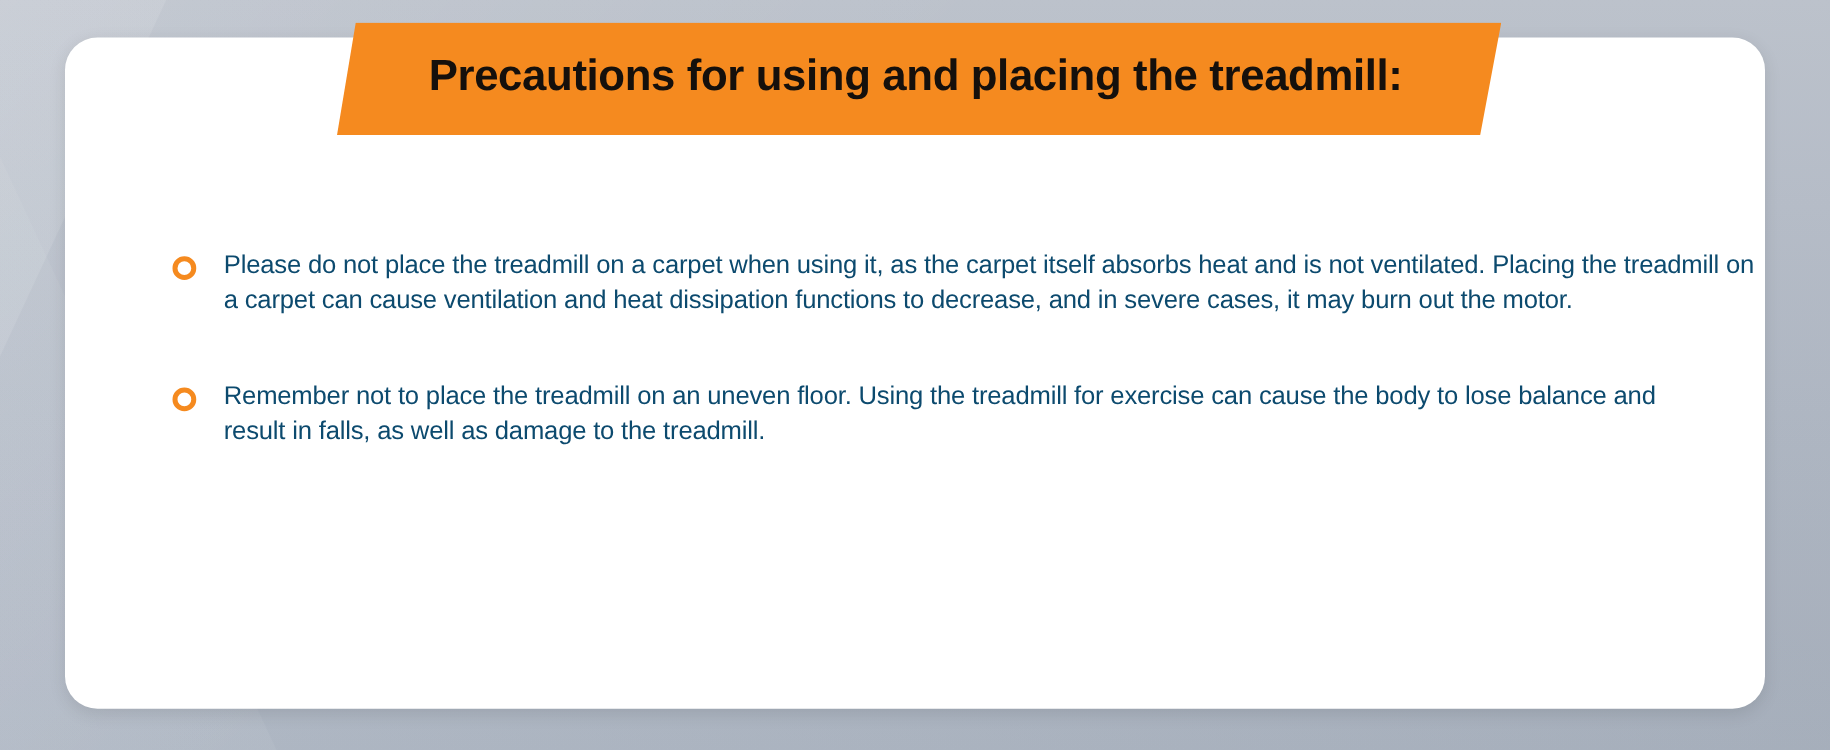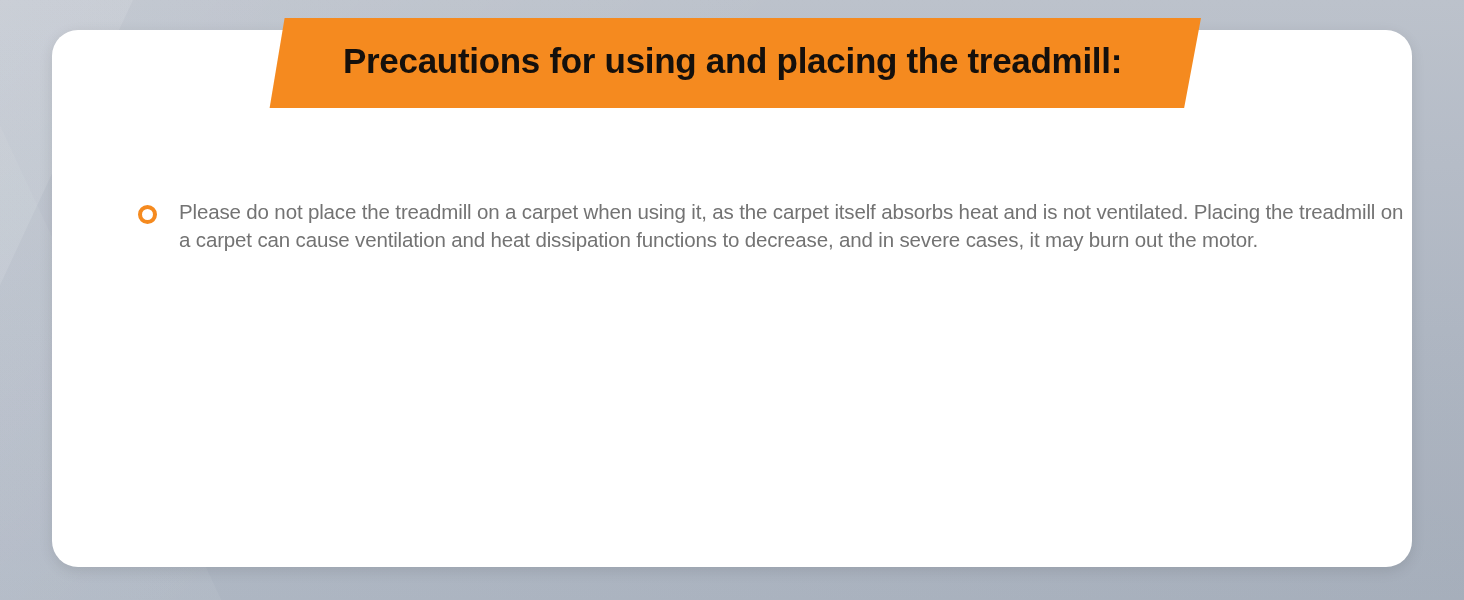--- a/index.html
+++ b/index.html
@@ -90,21 +90,21 @@
     border: 4px solid #f58a1f;
     border-radius: 50%;
     box-sizing: border-box;
     margin-top: 7px;
     margin-right: 22px;
   }
 
   .item-text {
     font-size: 20.5px;
     line-height: 1.38;
-    color: #737373;
+    color: #0c4a6e;
     letter-spacing: -0.15px;
     max-width: 1232px;
   }
 
   .item-2 .item-text { max-width: 1200px; }
   .item-3 .item-text { max-width: 1170px; }
 </style>
 </head>
 <body>
 
@@ -114,20 +114,24 @@
   <div class="card">
 
     <div class="list">
 
       <div class="item item-1">
         <span class="bullet"></span>
         <span class="item-text">Please do not place the treadmill on a carpet when using it, as the carpet itself absorbs heat and is not ventilated. Placing the treadmill on a carpet can cause ventilation and heat dissipation functions to decrease, and in severe cases, it may burn out the motor.</span>
       </div>
 
 
+      <div class="item item-3">
+        <span class="bullet"></span>
+        <span class="item-text">Remember not to place the treadmill on an uneven floor. Using the treadmill for exercise can cause the body to lose balance and result in falls, as well as damage to the treadmill.</span>
+      </div>
 
     </div>
   </div>
 
   <div class="banner">
     <div class="banner-title">Precautions for using and placing the treadmill:</div>
   </div>
 </div>
 
 </body></html>

